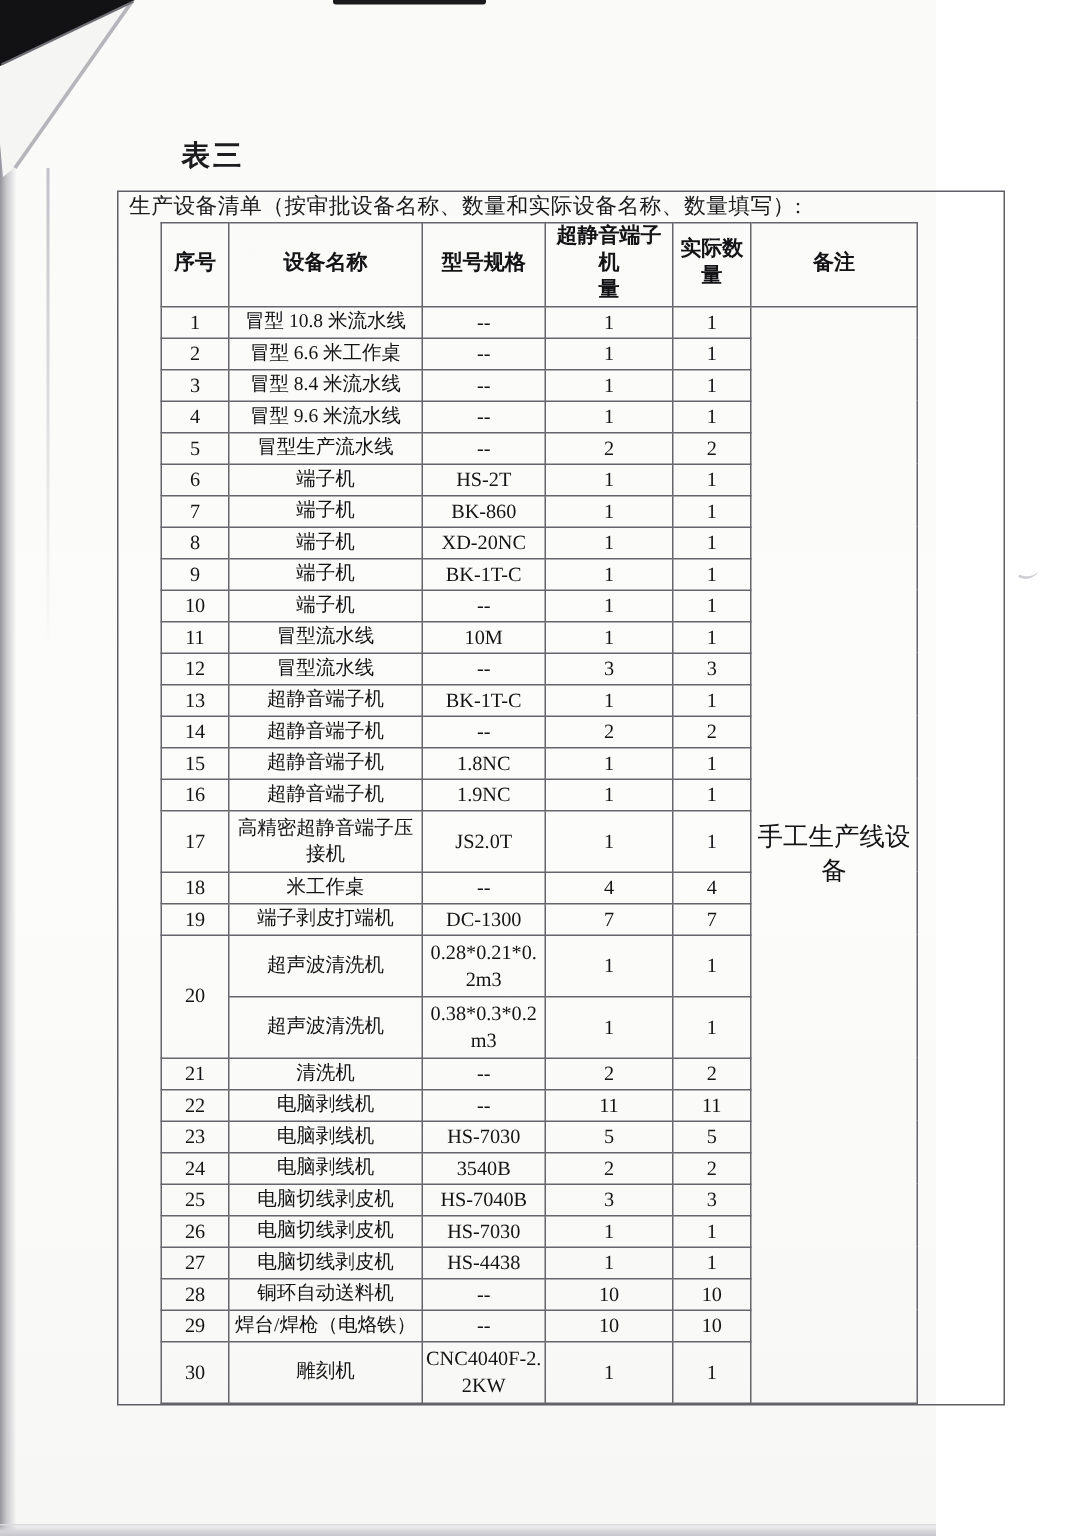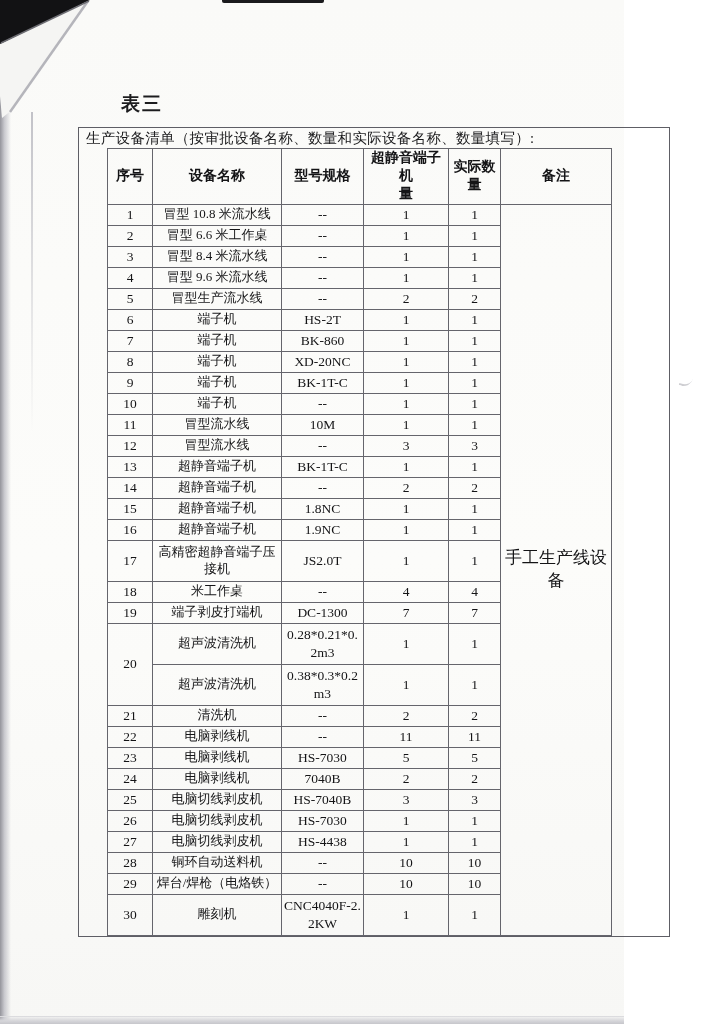--- a/index.html
+++ b/index.html
@@ -280,21 +280,21 @@
           <tr>
     <td>23</td>
     <td class="cell-name">电脑剥线机</td>
     <td class="model-cell">HS-7030</td>
     <td>5</td>
     <td>5</td>
   </tr>
           <tr>
     <td>24</td>
     <td class="cell-name">电脑剥线机</td>
-    <td class="model-cell">7040B</td>
+    <td class="model-cell">3540B</td>
     <td>2</td>
     <td>2</td>
   </tr>
           <tr>
     <td>25</td>
     <td class="cell-name">电脑切线剥皮机</td>
     <td class="model-cell">HS-7040B</td>
     <td>3</td>
     <td>3</td>
   </tr>

